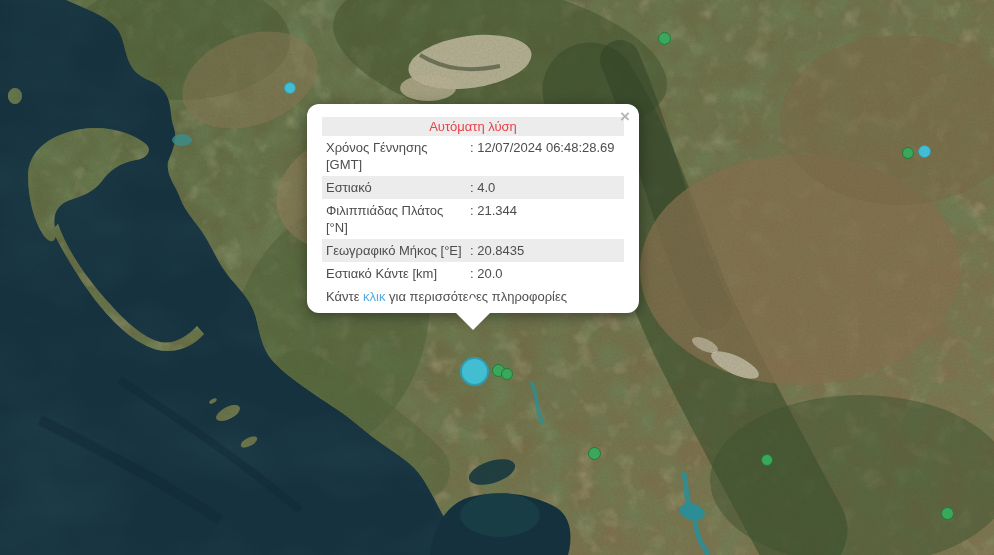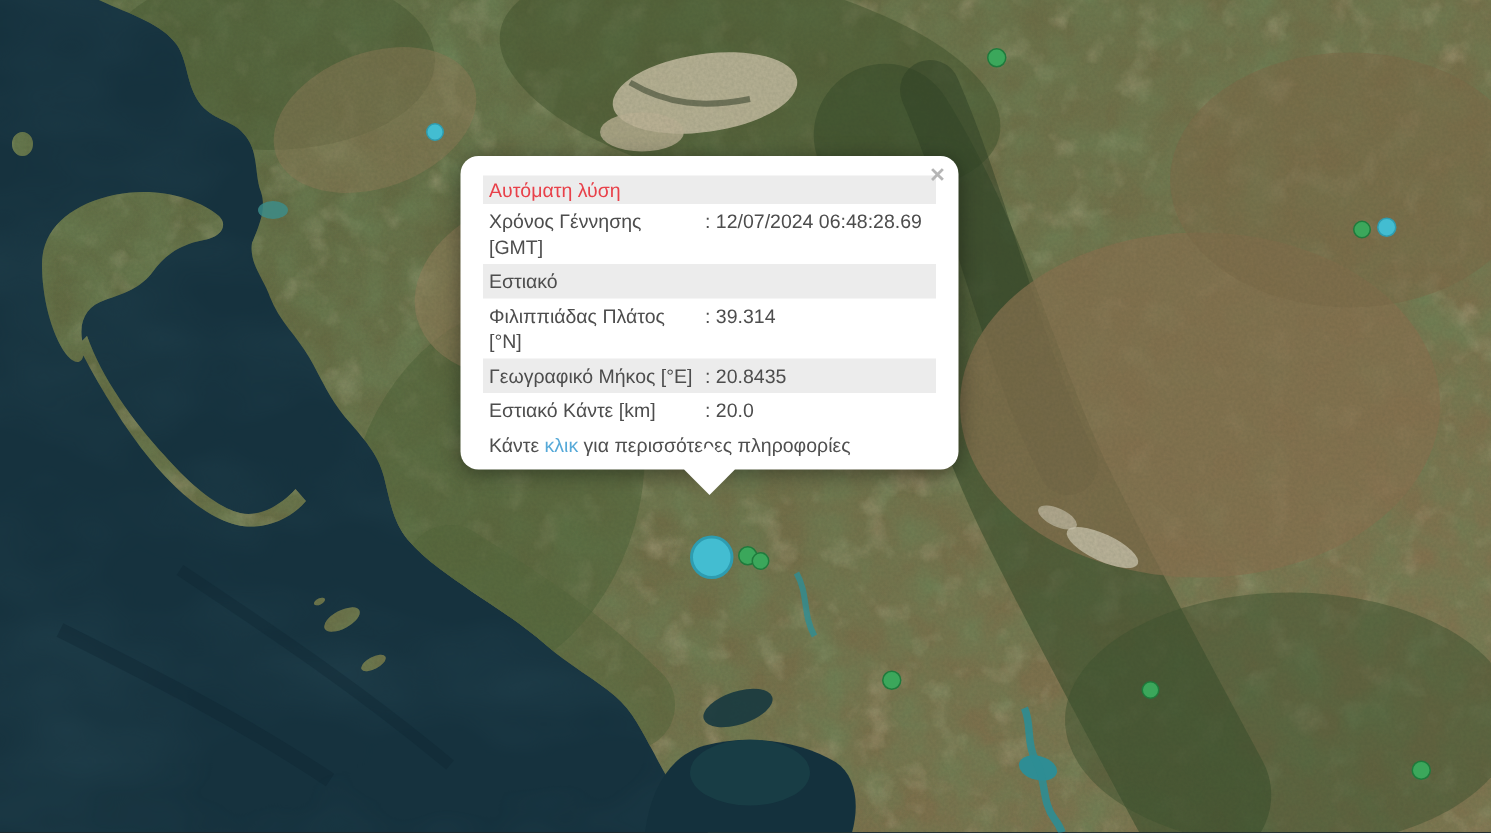--- a/index.html
+++ b/index.html
@@ -26,21 +26,21 @@
     position:absolute;left:50%;top:100%;margin-top:-12px;width:24px;height:24px;
     background:#fff;transform:translateX(-50%) rotate(45deg);
   }
   .popup-close{
     position:absolute;top:5px;right:9px;border:none;background:none;padding:0;
     color:#b5b5b5;font:bold 17px/15px "Liberation Sans","DejaVu Sans",sans-serif;
     cursor:pointer;
   }
   .ptitle{
     background:var(--row-alt);color:var(--title-red);
-    padding:1px 4px;
+    text-align:center;padding:1px 4px;
   }
   .prow{display:flex;padding:3px 4px;}
   .prow.alt{background:var(--row-alt);}
   .plabel{width:140px;flex:0 0 140px;padding-right:4px;}
   .pvalue{flex:1;}
   .pfooter{margin-top:3px;padding:0 4px;color:#4f4f4f;}
   .plink{color:var(--link-blue);text-decoration:none;cursor:pointer;}
 </style>
 </head>
 <body>
@@ -136,24 +136,25 @@
     <button class="popup-close">×</button>
 
     <div class="ptitle">Αυτόματη λύση</div>
 
     <div class="prow">
       <div class="plabel">Χρόνος Γέννησης [GMT]</div>
       <div class="pvalue">: 12/07/2024 06:48:28.69</div>
     </div>
     <div class="prow alt">
       <div class="plabel">Εστιακό</div>
+      <div class="pvalue">: 4.0</div>
     </div>
     <div class="prow">
       <div class="plabel">Φιλιππιάδας Πλάτος [°N]</div>
-      <div class="pvalue">: 39.314</div>
+      <div class="pvalue">: 21.344</div>
     </div>
     <div class="prow alt">
       <div class="plabel">Γεωγραφικό Μήκος [°E]</div>
       <div class="pvalue">: 20.8435</div>
     </div>
     <div class="prow">
       <div class="plabel">Εστιακό Κάντε [km]</div>
       <div class="pvalue">: 20.0</div>
     </div>
 

